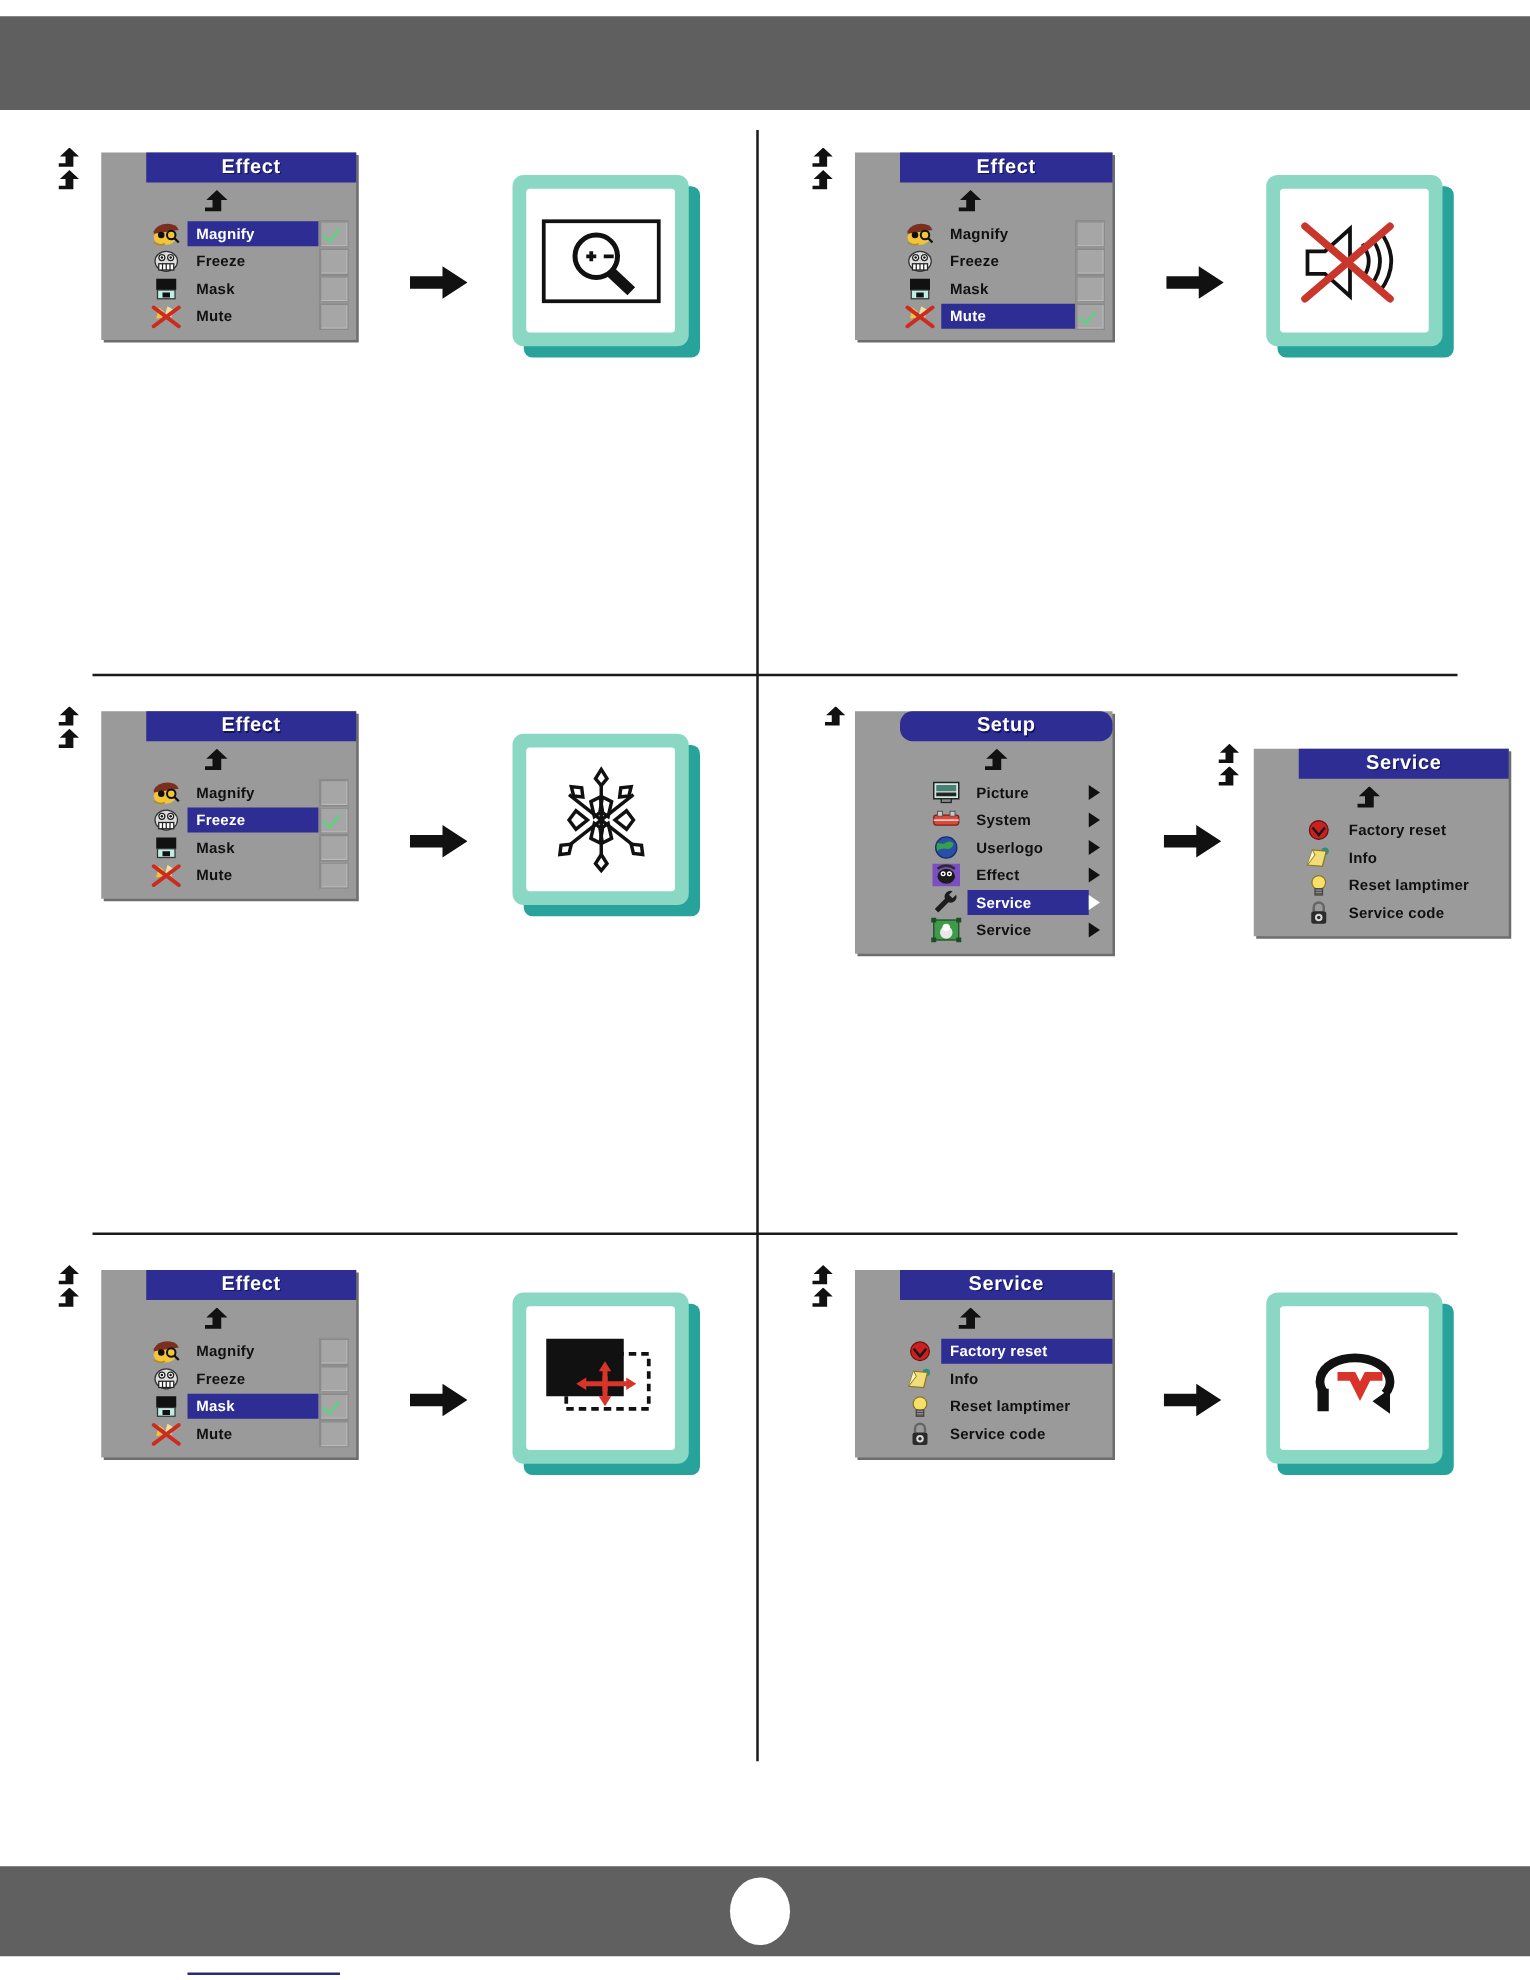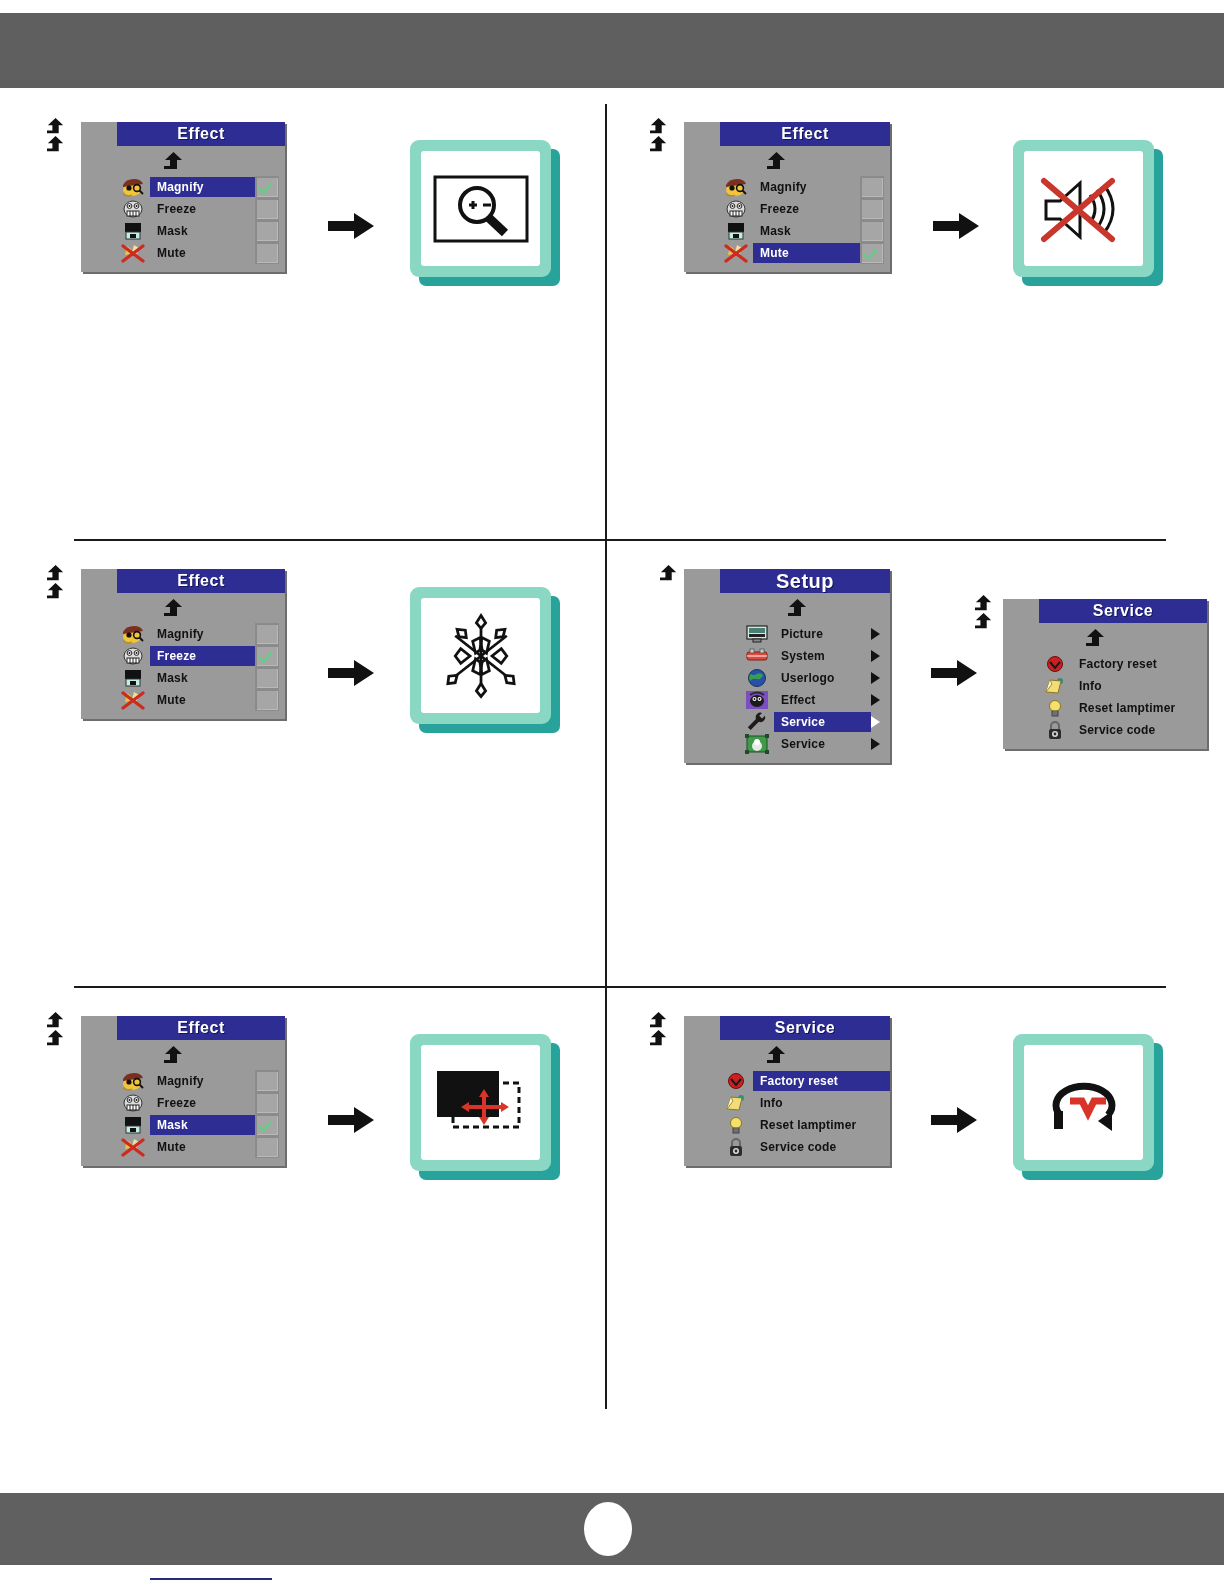--- a/index.html
+++ b/index.html
@@ -501,21 +501,21 @@
 
 <div class="panel" style="left:648px;top:565px;">
 
   <div class="corner-arrows" style="left:10px;top:0px;">
     <svg class="corner-arrow">
         <use href="#sym-back"></use>
       </svg>
   </div>
 
   <div class="osd" style="position:absolute;left:36px;top:4px;width:170px;">
-    <div class="osd-title" style="height:24px;line-height:24px;font-size:20px;">Setup</div>
+    <div class="osd-title" style="height:24px;line-height:24px;font-size:16px;border-radius:10px;">Setup</div>
     <div class="osd-body" style="padding:4px 0 8px 0;margin-left:21px;">
       <div class="back-row">
         <svg class="back-arrow">
             <use href="#sym-back"></use>
           </svg>
       </div>
       <div class="row">
         <span class="row-icon"><svg width="26" height="20">
               <use href="#sym-monitor"></use>
             </svg></span>

